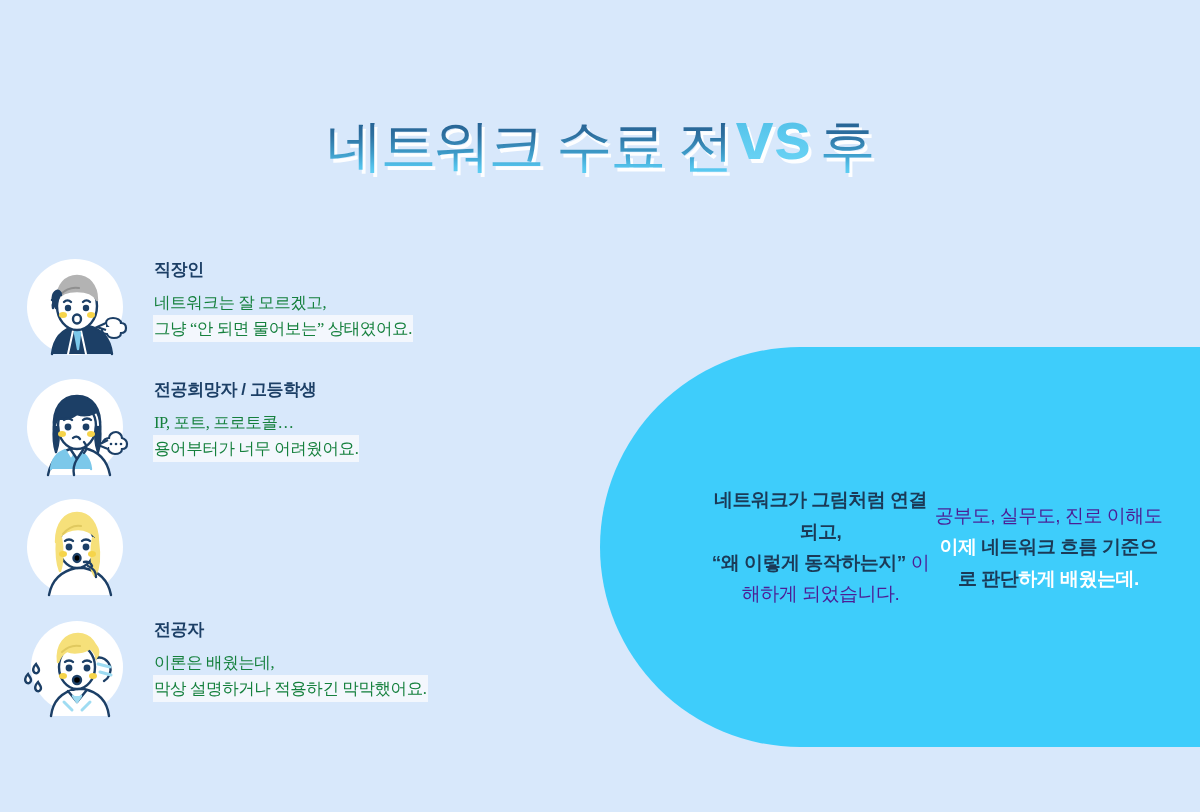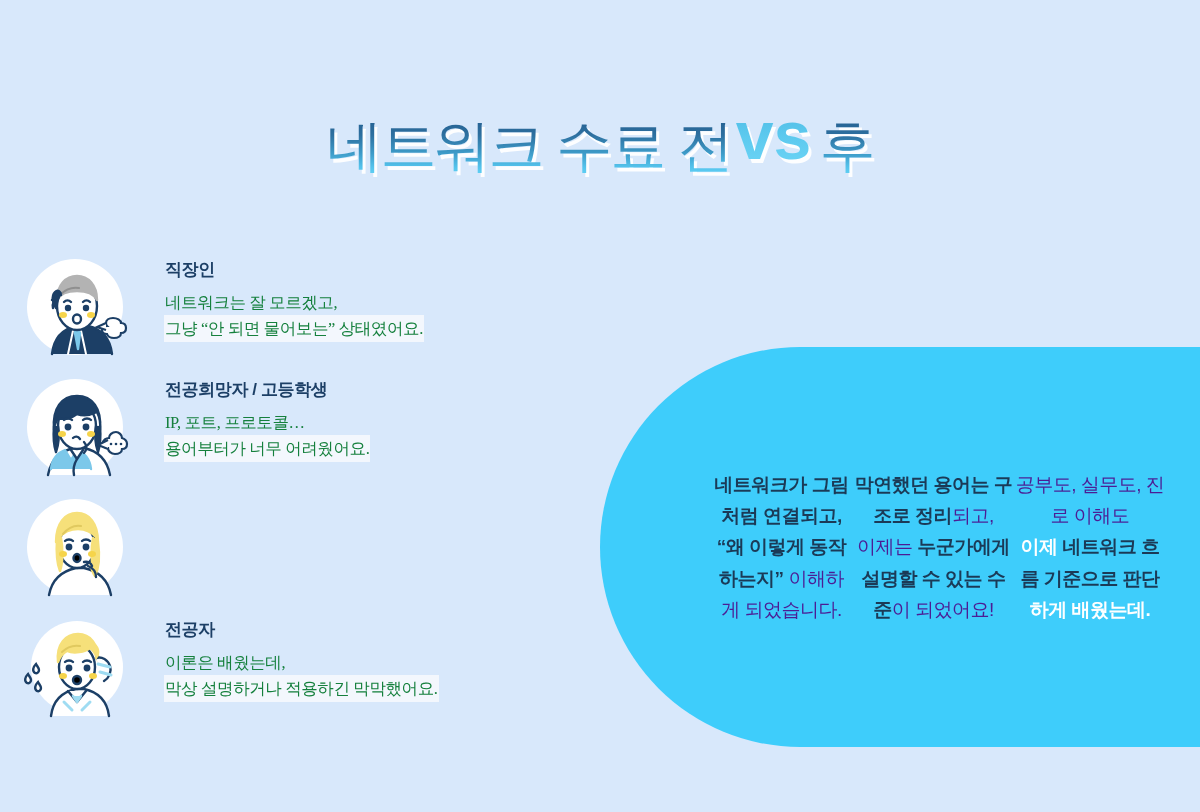--- a/index.html
+++ b/index.html
@@ -56,21 +56,20 @@
   
   #before-list {
     position:absolute;
     top:250px; left:18px;
     width:540px;
   }
   .persona-row {
     display:flex;
     align-items:flex-start;
     height:120px;
-    gap:11px;
   }
   .avatar {
     width:118px; height:118px;
     flex:0 0 118px;
     position:relative;
   }
   .avatar svg { display:block; width:118px; height:118px; }
 
   .persona-text { padding-top:8px; padding-left:18px; }
   .persona-title {
@@ -270,31 +269,23 @@
 
     <div class="after-block">
       <div class="after-line">
         <span class="dk">네트워크가 그림처럼 연결되고,</span>
       </div>
       <div class="after-line">
         <span class="dk">“왜 이렇게 동작하는지”</span><span class="wh"> 이해하게 되었습니다.</span>
       </div>
     </div>
 
+
     <div class="after-block">
       <div class="after-line">
-        <span class="dk">막연했던 용어는 구조로 정리</span><span class="wh">되고,</span>
-      </div>
-      <div class="after-line">
-        <span class="wh">이제는 </span><span class="dk">누군가에게 설명할 수 있는 수준</span><span class="wh">이 되었어요!</span>
-      </div>
-    </div>
-
-    <div class="after-block">
-      <div class="after-line">
         <span class="wh">공부도, 실무도, 진로 이해도</span>
       </div>
       <div class="after-line">
         <span class="wh-b">이제 </span><span class="dk">네트워크 흐름 기준으로 판단</span><span class="wh-b">하게 배웠는데.</span>
       </div>
     </div>
 
   </div>
 
 </div>

